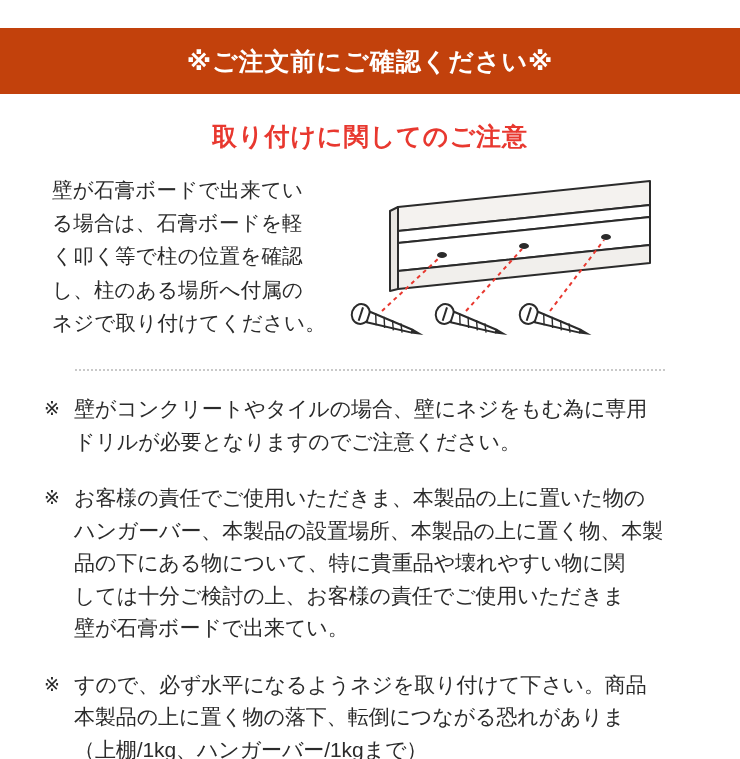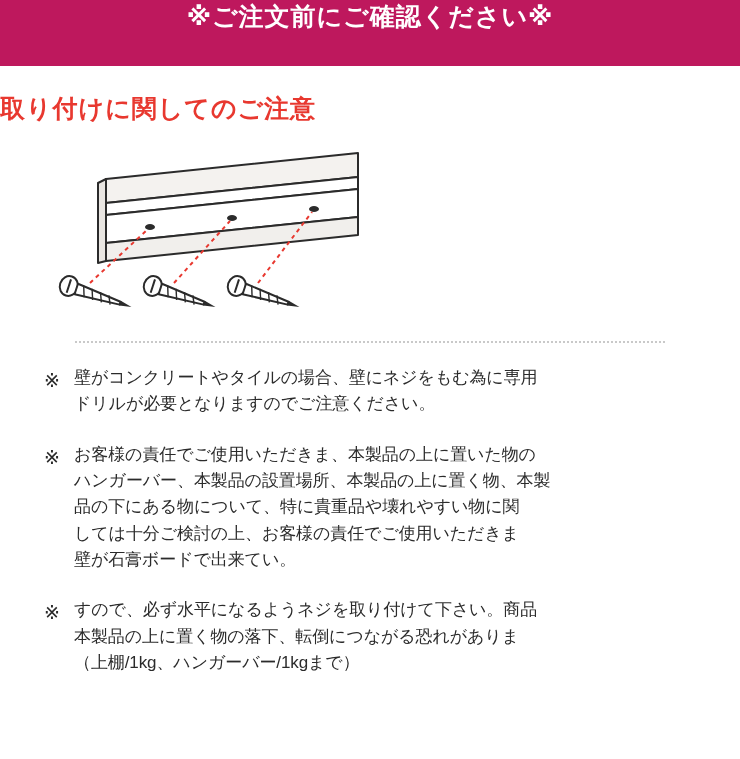--- a/index.html
+++ b/index.html
@@ -17,34 +17,36 @@
   .page {
     position: relative;
     width: 740px;
     height: 759px;
     box-sizing: border-box;
   }
   
   .header-bar {
     width: 740px;
     height: 66px;
-    background: #be185d;
+    background: #c2410c;
     display: flex;
-    align-items: flex-start;
+    align-items: center;
     justify-content: center;
+    margin-top: 28px;
   }
   .header-title {
     color: #ffffff;
     font-size: 25px;
     font-weight: bold;
     letter-spacing: 1px;
     white-space: nowrap;
   }
   
   .section-heading {
+    text-align: center;
     margin-top: 26px;
     color: #e8382f;
     font-size: 25px;
     font-weight: bold;
     letter-spacing: 1px;
   }
   
   .intro {
     display: flex;
     margin-top: 18px;
@@ -89,21 +91,21 @@
   .note-mark {
     width: 30px;
     flex: 0 0 30px;
     font-size: 19px;
     line-height: 1.55;
     color: #2b2b2b;
     padding-top: 1px;
   }
   .note-body {
     flex: 1;
-    font-size: 17px;
+    font-size: 21px;
     line-height: 1.55;
     letter-spacing: -0.1px;
     color: #2b2b2b;
   }
   .note-body .line {
     display: block;
     white-space: nowrap;
   }
 </style>
 </head>
@@ -111,20 +113,27 @@
 
 <div class="page">
 
   <div class="header-bar">
     <div class="header-title">※ご注文前にご確認ください※</div>
   </div>
 
   <div class="section-heading">取り付けに関してのご注意</div>
 
   <div class="intro">
+    <div class="intro-text">
+      <div>壁が石膏ボードで出来てい</div>
+      <div>る場合は、石膏ボードを軽</div>
+      <div>く叩く等で柱の位置を確認</div>
+      <div>し、柱のある場所へ付属の</div>
+      <div>ネジで取り付けてください。</div>
+    </div>
 
     <div class="intro-figure">
       <svg width="330" height="180" viewBox="0 0 330 180" xmlns="http://www.w3.org/2000/svg">
 
         <g>
           <polygon points="60,36 312,10 312,34 60,60" fill="#f4f2ef" stroke="#2b2b2b" stroke-width="2" stroke-linejoin="round"></polygon>
           <polygon points="60,60 312,34 312,46 60,72" fill="#ffffff" stroke="#2b2b2b" stroke-width="2" stroke-linejoin="round"></polygon>
         </g>
 
         <polygon points="60,72 312,46 312,74 60,100" fill="#ffffff" stroke="#2b2b2b" stroke-width="2" stroke-linejoin="round"></polygon>

